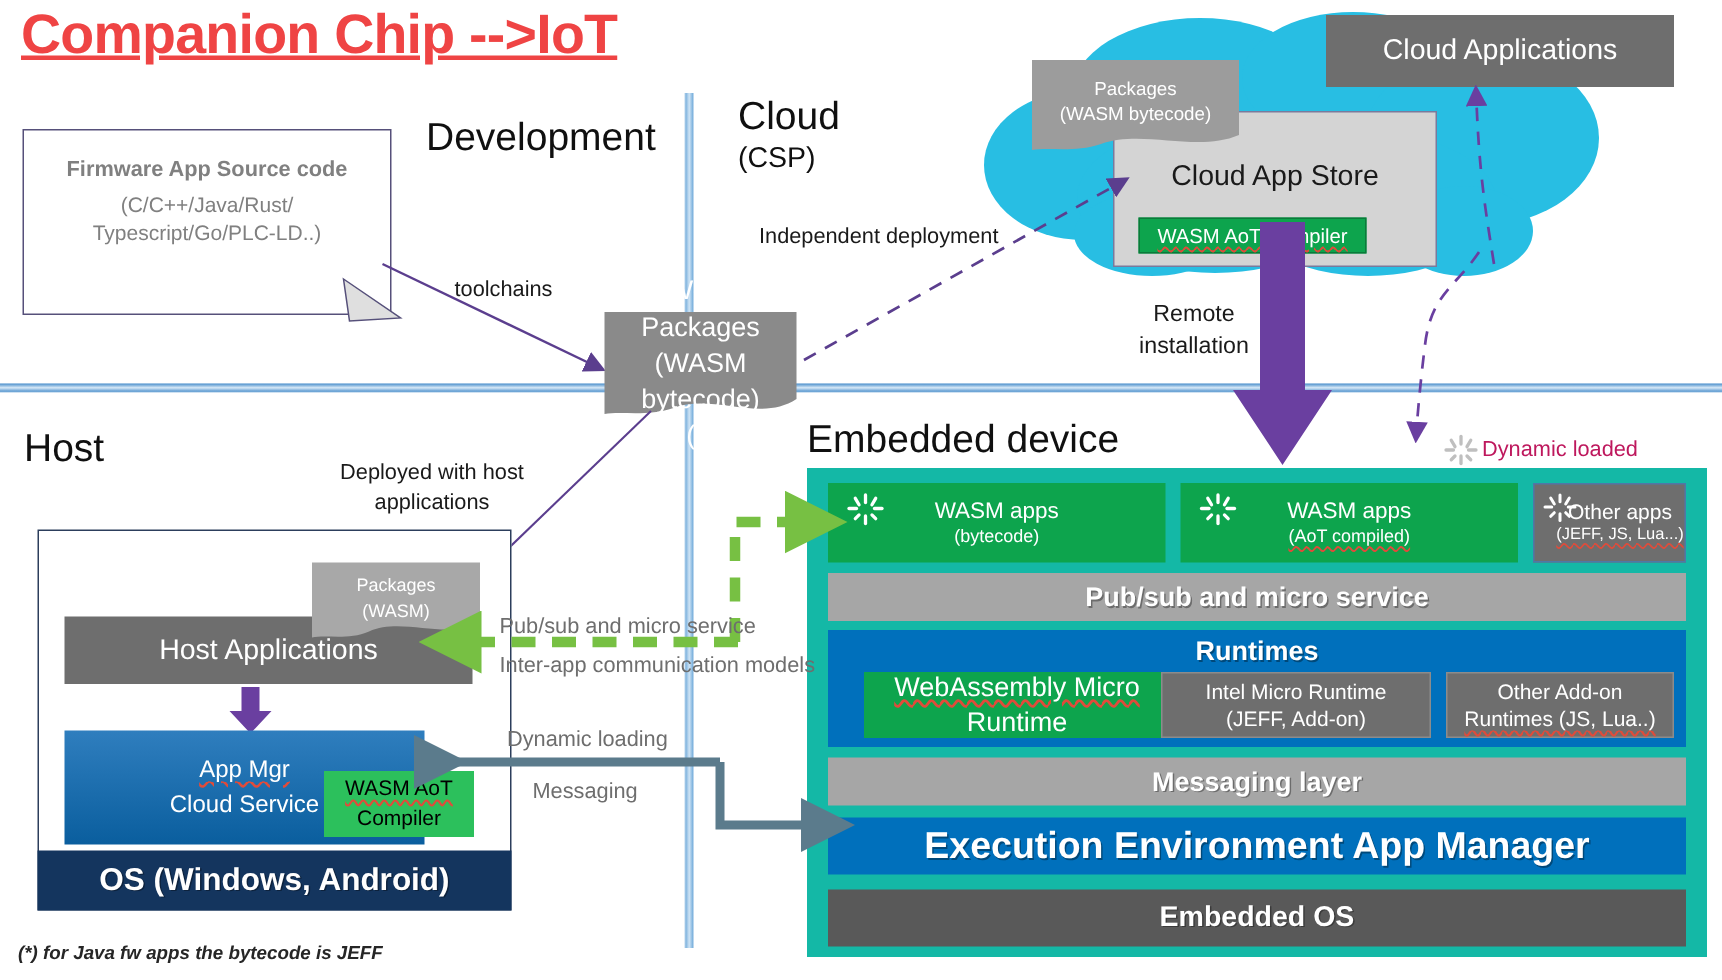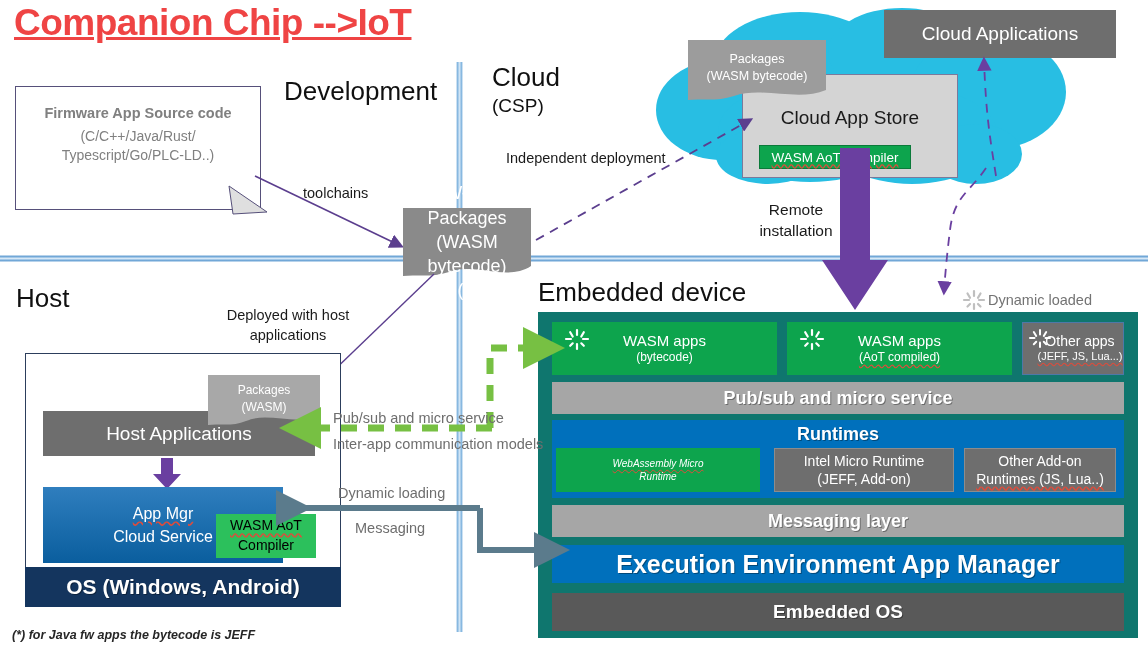--- a/index.html
+++ b/index.html
@@ -34,21 +34,21 @@
   #srcbox{left:15px;top:86px;width:246px;height:124px;border:1px solid #56507A;
           background:#fff;}
   #srcbox .t1{font-size:14.5px;font-weight:bold;color:#808080;}
   #srcbox .t2{font-size:14px;color:#808080;line-height:1.35;}
   #srcfold{left:229px;top:186px;width:32px;height:26px;}
 
   
   #cloudwrap{left:650px;top:6px;width:440px;height:190px;}
 
   
-  #embpanel{left:538px;top:312px;width:600px;height:326px;background:#0f766e;}
+  #embpanel{left:538px;top:312px;width:600px;height:326px;background:#14b8a6;}
 
   
   #hostbox{left:25px;top:353px;width:316px;height:254px;border:1px solid #2C3E5C;background:#fff;}
 
   .spin{position:absolute;}
   .underl-red{text-decoration:underline; text-decoration-color:#E04B3A;
               text-decoration-style:wavy; text-underline-offset:2px;}
   svg{display:block;overflow:visible;}
 </style>
 </head>
@@ -249,21 +249,21 @@
       </g>
     </svg>
 
     <div class="abs gray-box2 ctr bold-shadow" style="left:14px;top:70px;width:572px;height:32px;font-size:18px;">
       <span>Pub/sub and micro service</span>
     </div>
 
     <div class="abs blue-box" style="left:14px;top:108px;width:572px;height:78px;">
       <div class="abs ctr bold-shadow" style="left:0;top:3px;width:572px;height:22px;font-size:18px;">Runtimes</div>
 
-      <div class="abs green-box ctr" style="left:4px;top:28px;width:204px;height:44px;font-size:10px;font-style:italic;">
+      <div class="abs green-box ctr" style="left:24px;top:28px;width:204px;height:44px;font-size:18px;">
         <div style="line-height:1.3;">
           <div><span class="underl-red">WebAssembly Micro</span></div>
           <div>Runtime</div>
         </div>
       </div>
 
       <div class="abs gray-box ctr" style="left:222px;top:28px;width:180px;height:44px;font-size:14px;border:1px solid #8c8c8c;">
         <div style="line-height:1.3;">
           <div>Intel Micro Runtime</div>
           <div>(JEFF, Add-on)</div>
@@ -296,21 +296,21 @@
       <line x1="12" y1="1" x2="12" y2="6"></line>
         <line x1="18.5" y1="3.5" x2="16" y2="7.8"></line>
       <line x1="22" y1="10" x2="17" y2="10"></line>
         <line x1="18.5" y1="16.5" x2="16" y2="14"></line>
       <line x1="12" y1="19" x2="12" y2="14"></line>
         <line x1="5.5" y1="16.5" x2="8" y2="14"></line>
       <line x1="2" y1="10" x2="7" y2="10"></line>
         <line x1="5.5" y1="3.5" x2="8" y2="7.8"></line>
     </g>
   </svg>
-  <div class="abs" style="left:988px;top:292px;font-size:14.5px;color:#737373;white-space:nowrap;">Dynamic loaded</div>
+  <div class="abs" style="left:988px;top:292px;font-size:14.5px;color:#be185d;white-space:nowrap;">Dynamic loaded</div>
 
   <div class="abs" id="hostbox"></div>
 
   <div class="abs gray-box ctr" style="left:43px;top:411px;width:272px;height:45px;font-size:19px;">
     <span>Host Applications</span>
   </div>
 
   <svg class="abs" style="left:208px;top:375px;" width="116" height="52">
     <path d="M0,0 L112,0 L112,40 C90,52 60,36 38,46 C24,52 10,48 0,50 Z" fill="#A8A8A8"></path>
   </svg>

